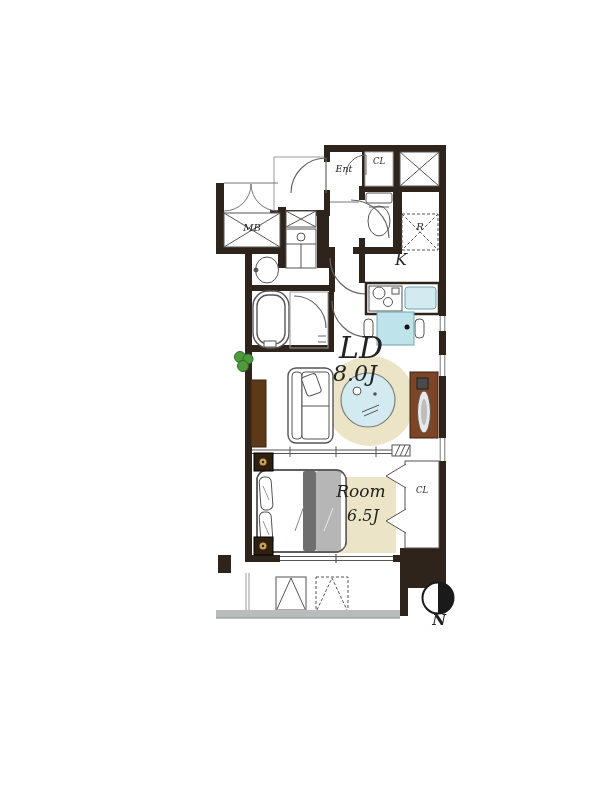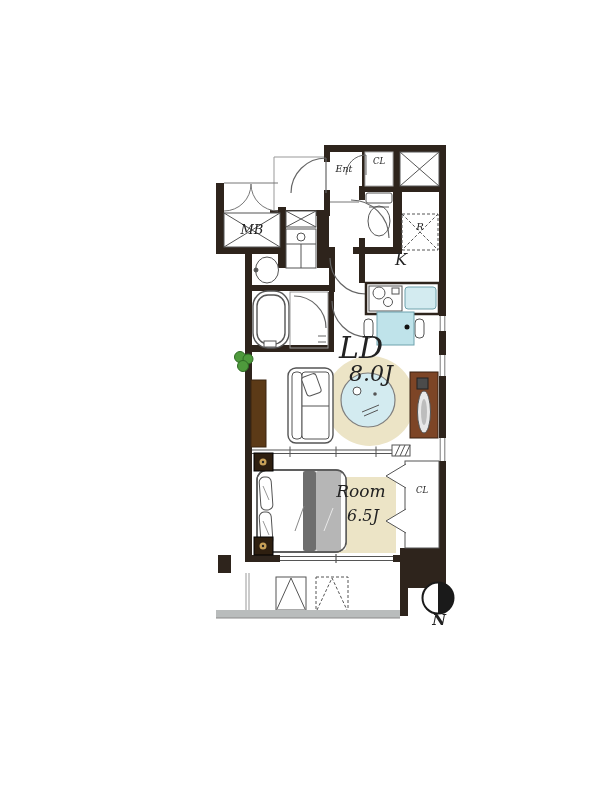--- a/index.html
+++ b/index.html
@@ -268,21 +268,21 @@
     <g>
       <circle cx="390" cy="598" r="15.5" fill="#fff" stroke="#1a1a1a" stroke-width="2"></circle>
       <path d="M 390,582.5 A 15.5,15.5 0 0 1 390,613.5 L 390,582.5 Z" fill="#1a1a1a"></path>
     </g>
   </svg>
 
   <div class="lbl" style="left:283px;top:164px;width:26px;font-size:9.5px">Ent</div>
   <div class="lbl" style="left:320px;top:157px;width:22px;font-size:8.5px">CL</div>
   <div class="lbl" style="left:363px;top:222px;width:18px;font-size:10px">R</div>
   <div class="lbl" style="left:342px;top:252px;width:22px;font-size:16px">K</div>
-  <div class="lbl" style="left:186px;top:223px;width:36px;font-size:13px">MB</div>
+  <div class="lbl" style="left:186px;top:223px;width:36px;font-size:10px">MB</div>
   <div class="lbl" style="left:287px;top:333px;width:52px;font-size:30px">LD</div>
-  <div class="lbl" style="left:292px;top:363px;width:62px;font-size:22px">8.0J</div>
+  <div class="lbl" style="left:276px;top:363px;width:62px;font-size:22px">8.0J</div>
   <div class="lbl" style="left:276px;top:483px;width:74px;font-size:17px">Room</div>
   <div class="lbl" style="left:284px;top:508px;width:62px;font-size:16px">6.5J</div>
   <div class="lbl" style="left:362px;top:486px;width:24px;font-size:8.5px">CL</div>
   <div class="lbl" style="left:378px;top:613px;width:26px;font-size:15px;font-weight:bold">N</div>
 
 </div>
 
 </body></html>

